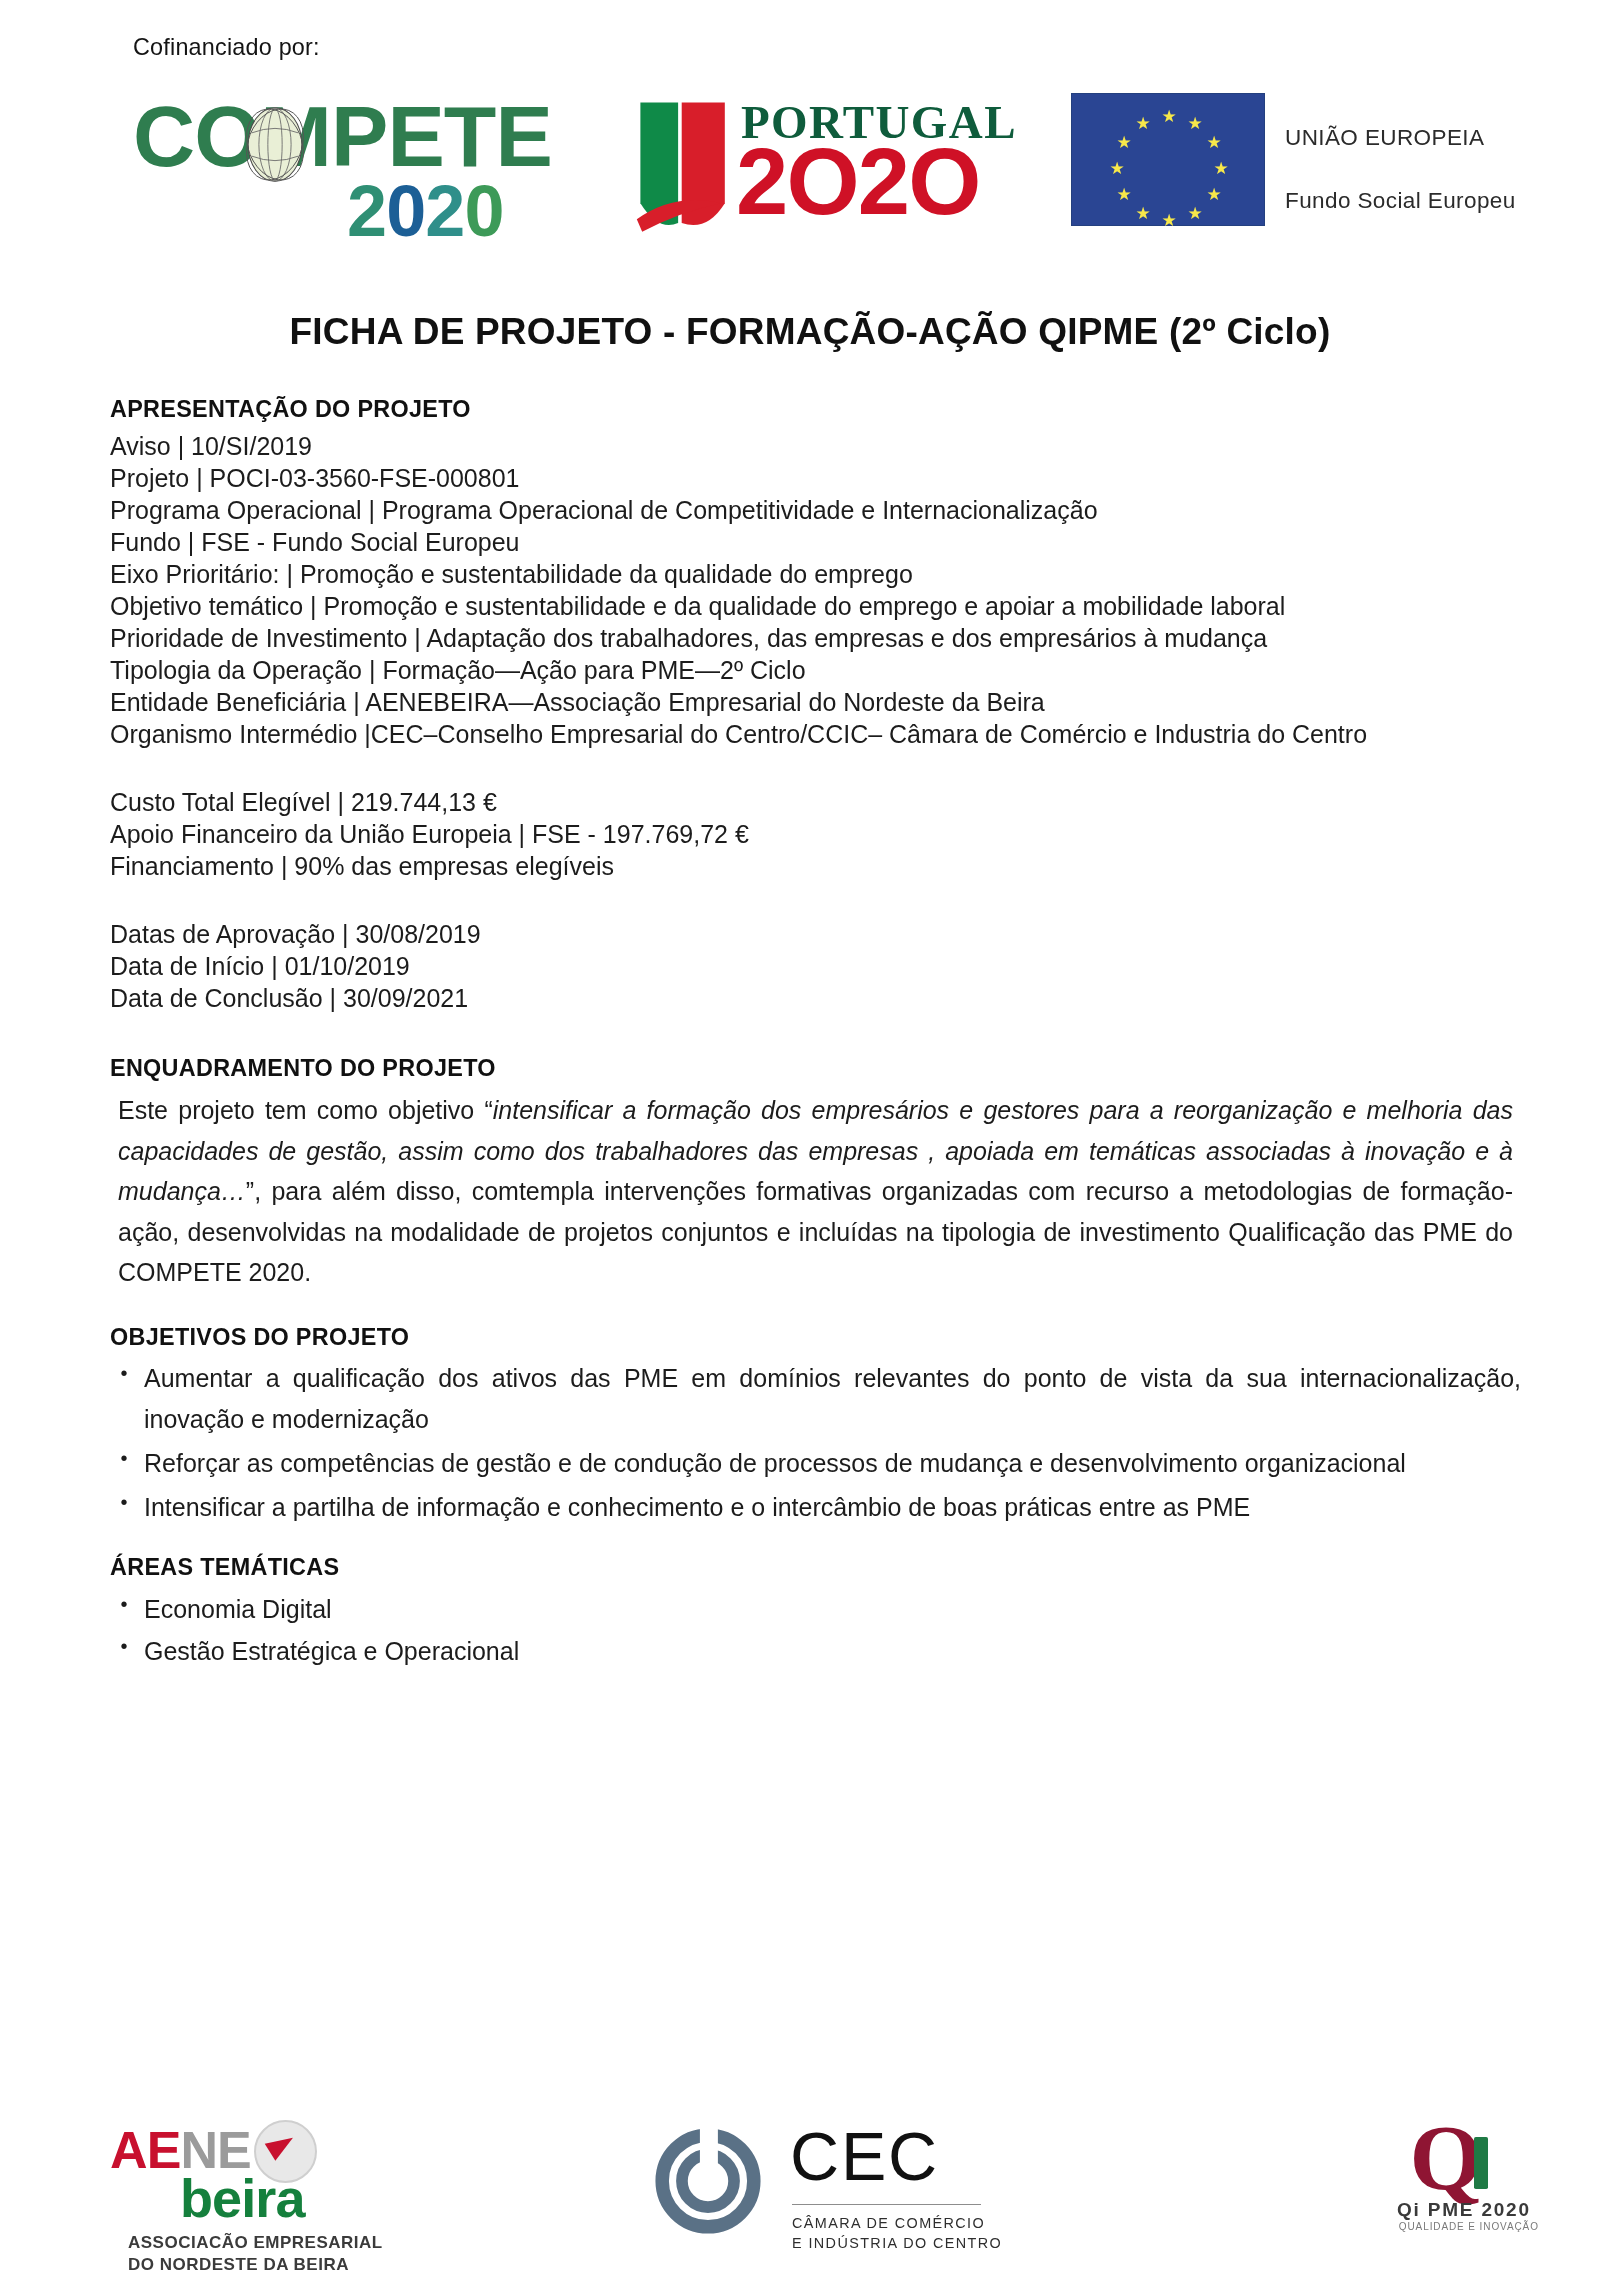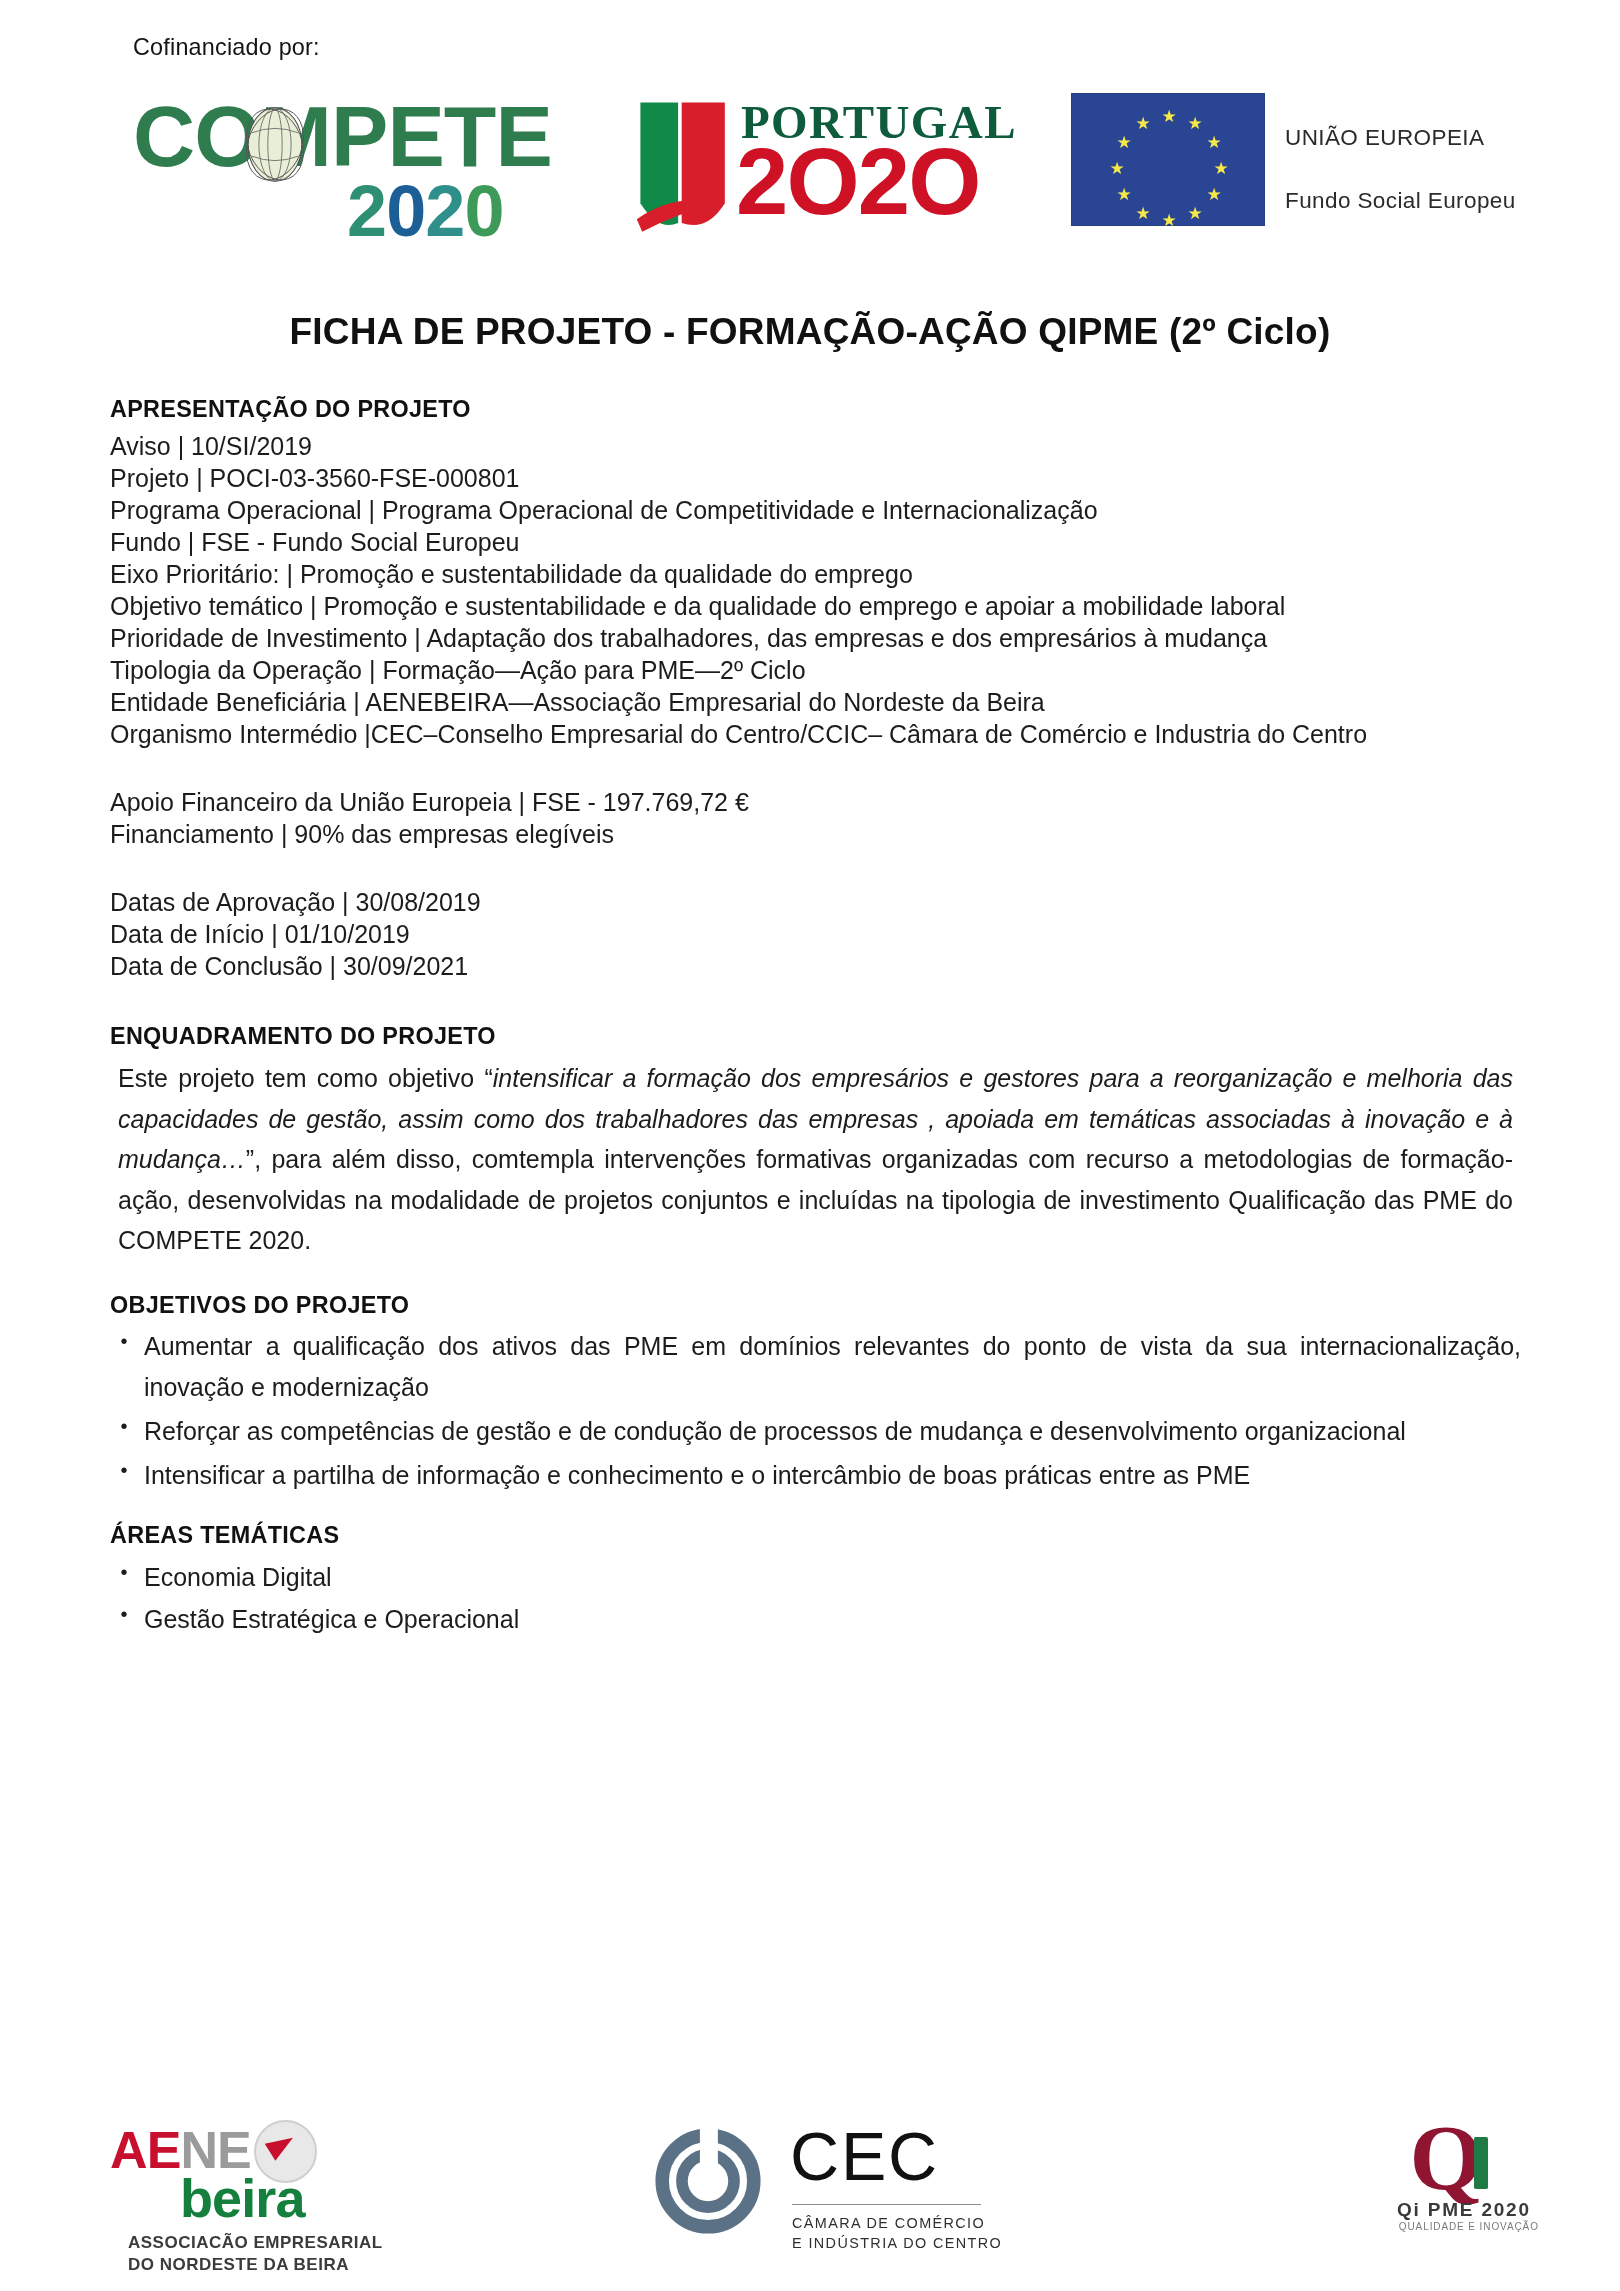--- a/index.html
+++ b/index.html
@@ -338,20 +338,21 @@
     <p class="line">Fundo |  FSE - Fundo Social Europeu</p>
     <p class="line">Eixo Prioritário: |  Promoção e sustentabilidade da qualidade do emprego</p>
     <p class="line">Objetivo temático |  Promoção e sustentabilidade e da qualidade do emprego e apoiar a mobilidade laboral</p>
     <p class="line">Prioridade de Investimento |  Adaptação dos trabalhadores, das empresas e dos empresários à mudança</p>
     <p class="line">Tipologia da Operação |  Formação—Ação para PME—2º Ciclo</p>
     <p class="line">Entidade Beneficiária |  AENEBEIRA—Associação Empresarial do Nordeste da Beira</p>
     <p class="line">Organismo Intermédio |CEC–Conselho Empresarial do Centro/CCIC– Câmara de Comércio e Industria do Centro</p>
 
     <div class="spacer-md"></div>
 
+    <p class="line">Custo Total Elegível |  219.744,13 €</p>
     <p class="line">Apoio Financeiro da União Europeia |  FSE - 197.769,72 €</p>
     <p class="line">Financiamento |  90% das empresas elegíveis</p>
 
     <div class="spacer-md"></div>
 
     <p class="line">Datas de Aprovação |  30/08/2019</p>
     <p class="line">Data de Início |  01/10/2019</p>
     <p class="line">Data de Conclusão |  30/09/2021</p>
 
     <div class="spacer-lg"></div>

